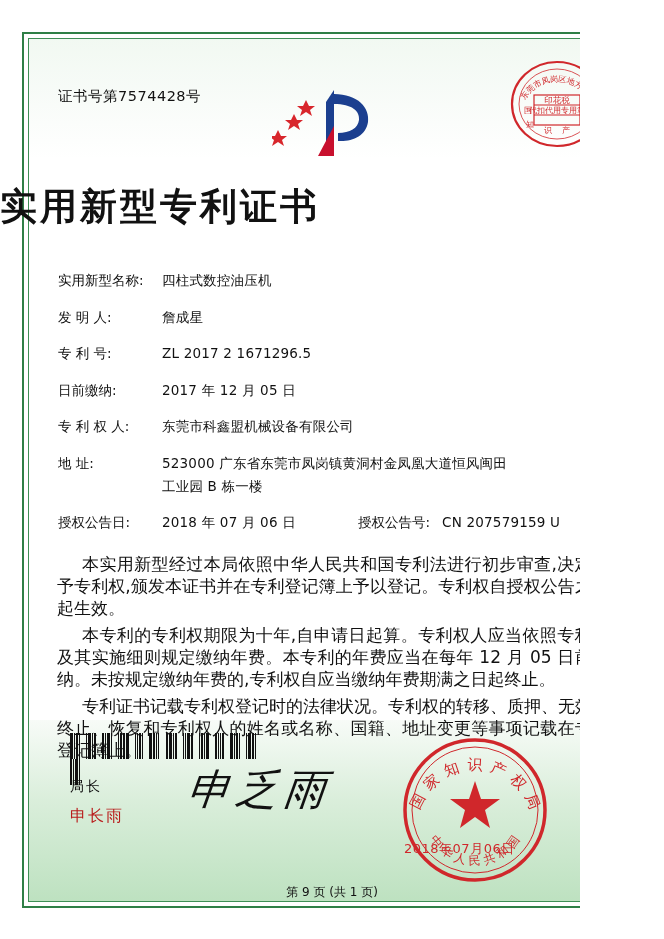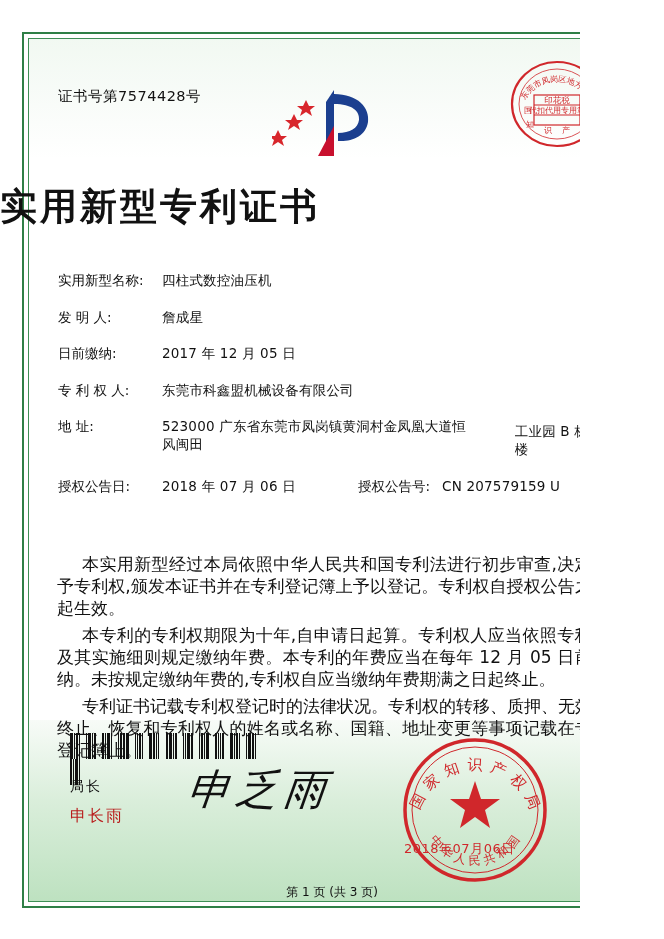--- a/index.html
+++ b/index.html
@@ -125,21 +125,21 @@
   }
   .field-value {
     flex: 1 1 auto;
     letter-spacing: 0.2px;
   }
   .field-value-2 {
     margin-top: 5px;
     padding-left: 0;
   }
 
-  .addr-wrap { display: flex; flex-direction: row; gap: 40px; }
+  .addr-wrap { display: flex; flex-direction: column; }
   .row-split { display: flex; width: 100%; }
   .row-split .left { flex: 0 0 300px; display: flex; }
   .row-split .right { display: flex; text-align: center; }
   .row-split .right .rlabel { margin-right: 12px; white-space: nowrap; }
 
   
   .paragraphs {
     position: absolute;
     left: 57px;
     top: 553px;
@@ -281,20 +281,24 @@
     <div class="field-row">
       <div class="field-label">实用新型名称:</div>
       <div class="field-value">四柱式数控油压机</div>
     </div>
 
     <div class="field-row">
       <div class="field-label">发 明 人:</div>
       <div class="field-value">詹成星</div>
     </div>
 
+    <div class="field-row">
+      <div class="field-label">专 利 号:</div>
+      <div class="field-value">ZL 2017 2 1671296.5</div>
+    </div>
 
     <div class="field-row">
       <div class="field-label">日前缴纳:</div>
       <div class="field-value">2017 年 12 月 05 日</div>
     </div>
 
     <div class="field-row">
       <div class="field-label">专 利 权 人:</div>
       <div class="field-value">东莞市科鑫盟机械设备有限公司</div>
     </div>
@@ -356,15 +360,15 @@
       </text>
       <polygon points="75,46 81,64 100,64 85,75 90,93 75,82 60,93 65,75 50,64 69,64" fill="#d0272b"></polygon>
       <path id="sealArcBottom" d="M24 88 A52 52 0 0 0 126 88" fill="none"></path>
       <text font-size="12" fill="#d0272b" letter-spacing="4" font-family="DejaVu Sans, sans-serif">
         <textPath href="#sealArcBottom" startOffset="12%">中华人民共和国</textPath>
       </text>
     </svg>
   </div>
   <div class="stamp-date">2018年07月06日</div>
 
-  <div class="footer">第 1 页 (共 3 页)</div>
+  <div class="footer">第 9 页 (共 1 页)</div>
 
 </div>
 
 </body></html>

